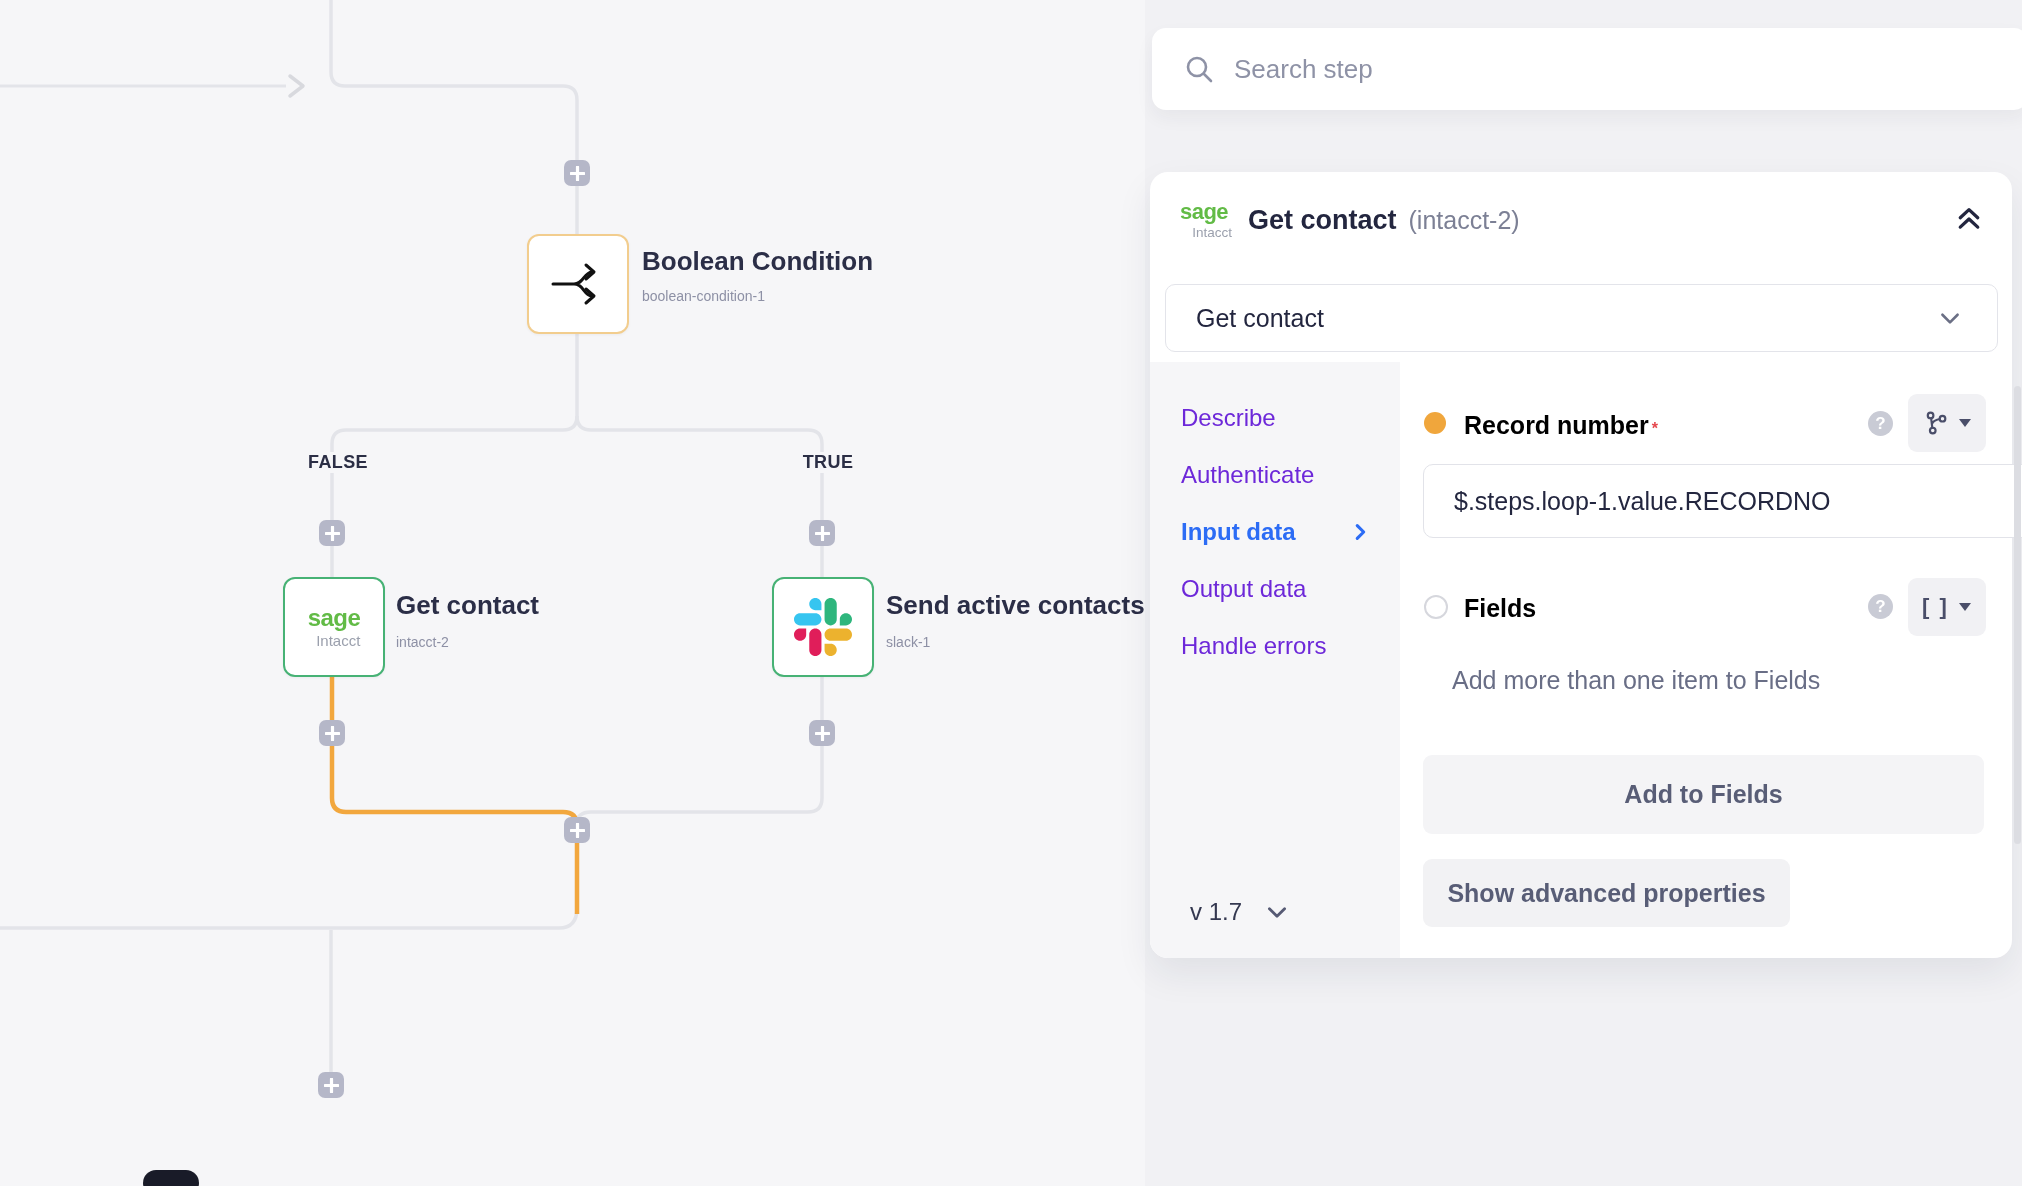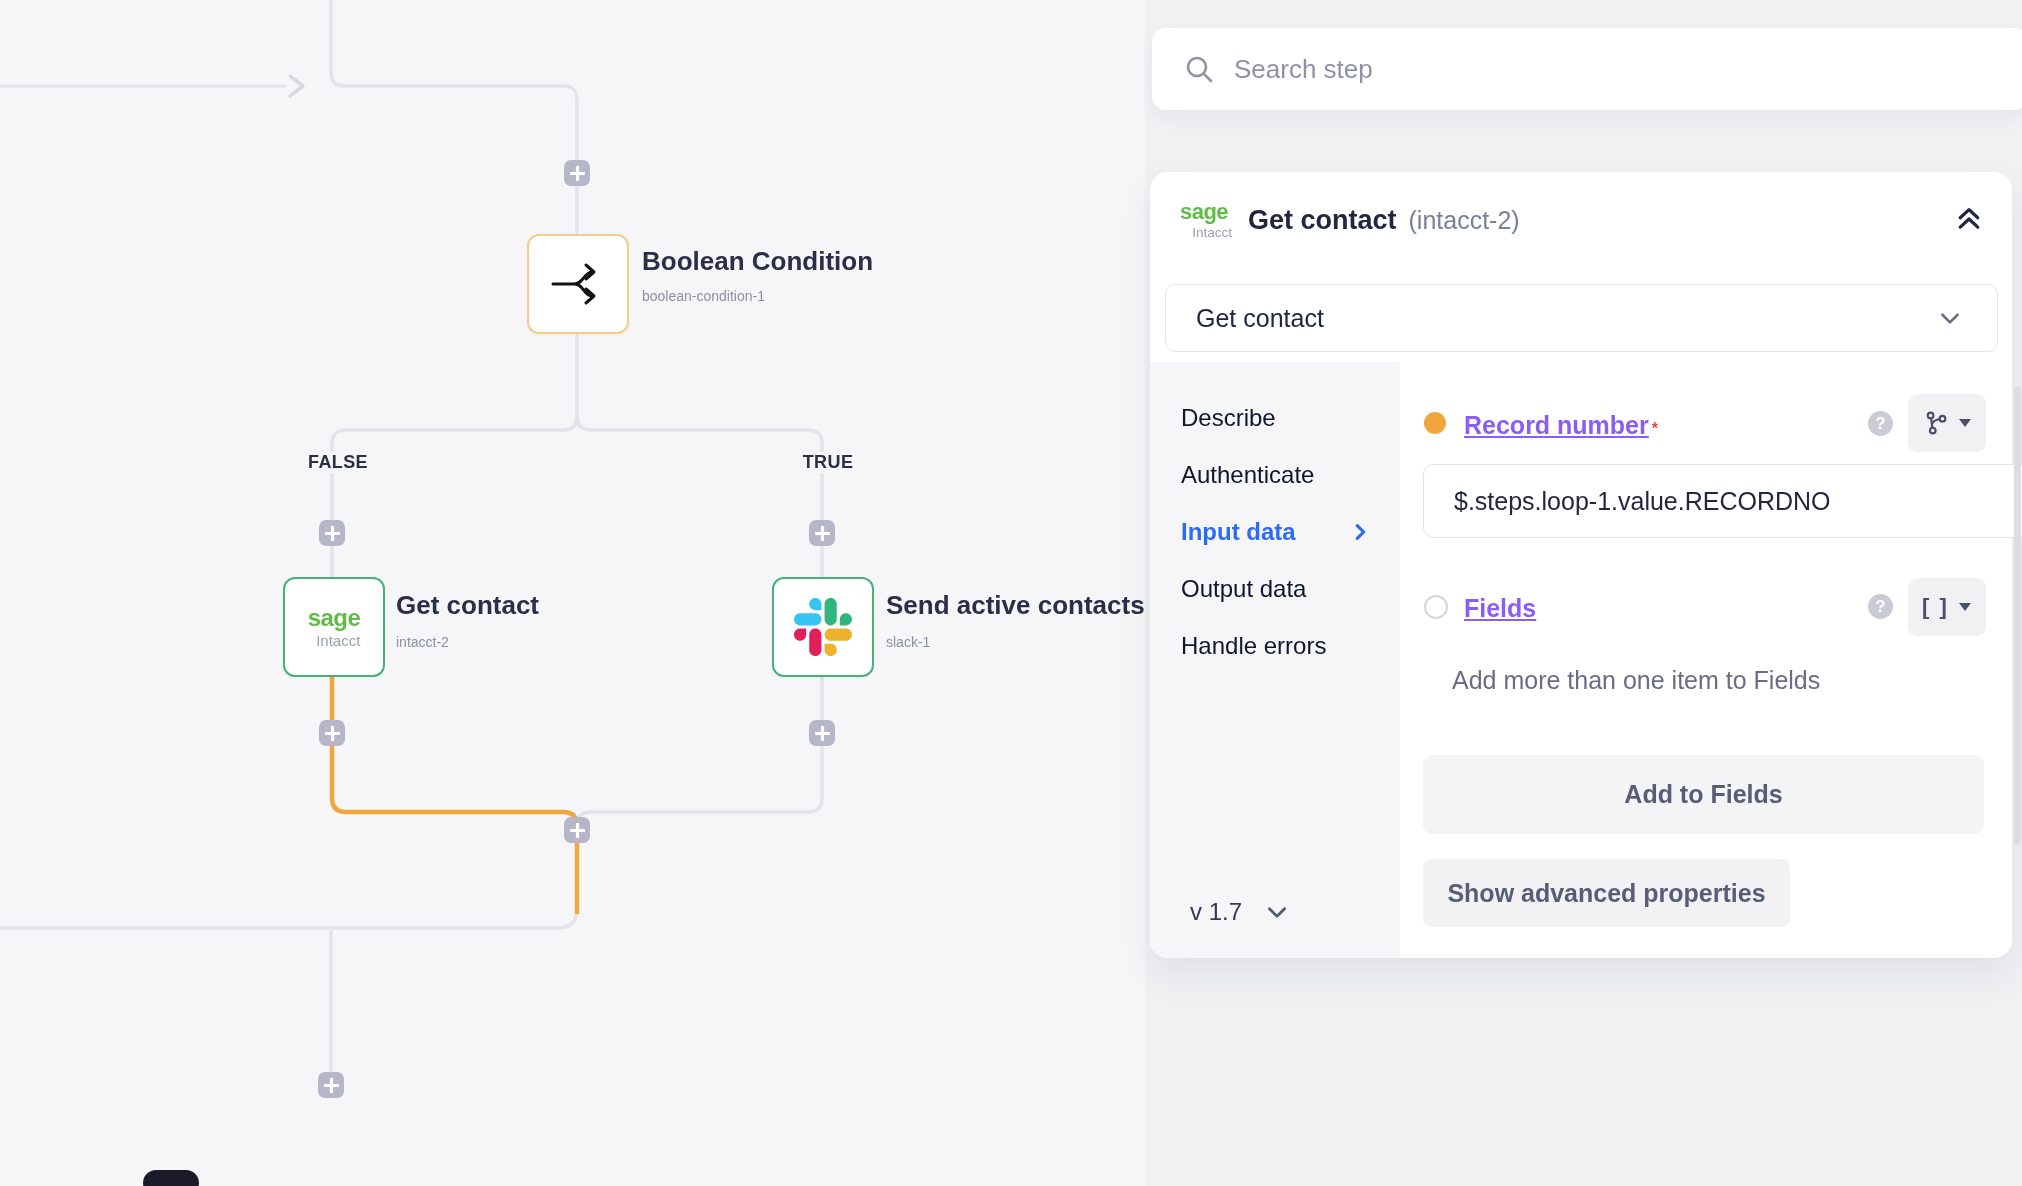--- a/index.html
+++ b/index.html
@@ -57,28 +57,28 @@
     left:1165px;top:284px;width:833px;height:68px;border:1.5px solid #e3e4ea;border-radius:10px;
     background:#fff;display:flex;align-items:center;cursor:pointer;box-sizing:border-box;
   }
   .op-select .val{font-size:25px;color:#23263f;margin-left:30px;flex:1;}
 
   .sidebar{
     left:1150px;top:362px;width:250px;height:596px;background:#f6f6f8;
     border-bottom-left-radius:18px;
   }
   .tab{
-    position:absolute;left:1181px;width:210px;height:40px;font-size:24px;color:#0f172a;
+    position:absolute;left:1181px;width:210px;height:40px;font-size:24px;color:#6d28d9;
     display:flex;align-items:center;cursor:pointer;
   }
   .tab.active{color:#2c6cf5;font-weight:700;}
   .version-row{left:1190px;top:898px;display:flex;align-items:center;cursor:pointer;}
   .version-row .v{font-size:24px;font-weight:400;color:#343850;}
 
-  .field-label{font-size:25px;font-weight:700;color:#8b5cf6;text-decoration:underline;}
+  .field-label{font-size:25px;font-weight:700;color:#000000;}
   .req{color:#e5484d;margin-left:3px;font-weight:700;}
   .dot{width:22px;height:22px;border-radius:50%;background:#f0a63c;}
   .ring{width:20px;height:20px;border-radius:50%;border:2.5px solid #d6d7dd;background:#fff;}
   .help{
     width:25px;height:25px;border-radius:50%;background:#c9cbd5;color:#fff;font-size:17px;
     font-weight:700;display:flex;align-items:center;justify-content:center;
   }
   .mini-btn{
     background:#f1f1f4;border-radius:9px;width:78px;height:58px;
     display:flex;align-items:center;justify-content:center;gap:9px;cursor:pointer;

